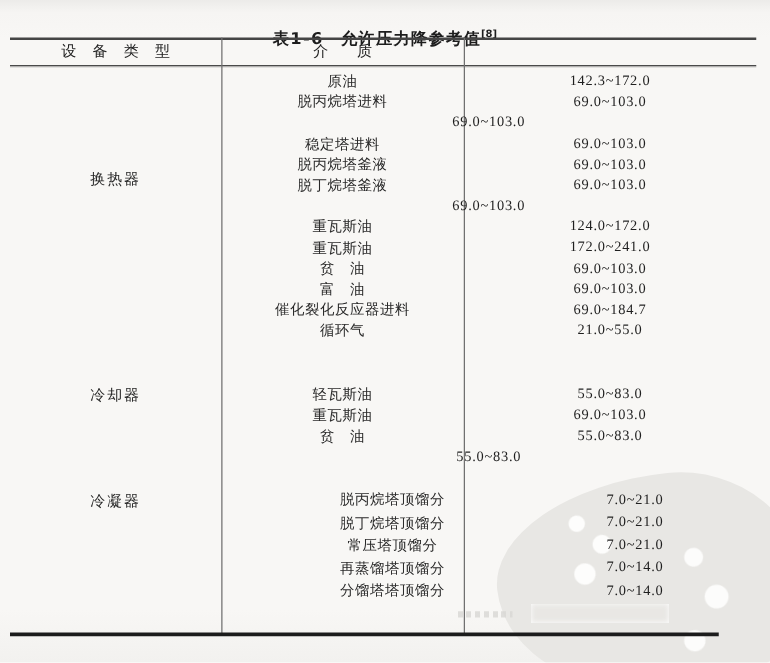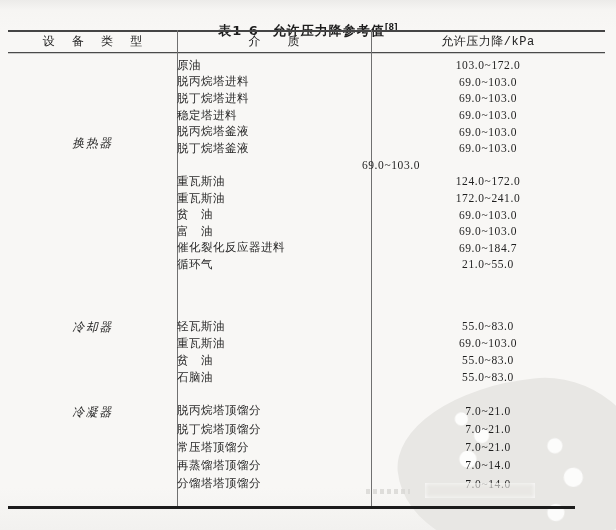--- a/index.html
+++ b/index.html
@@ -35,40 +35,40 @@
   .line-header{position:absolute;left:8px;top:52px;width:597px;height:1px;background:#4a4a4a;box-shadow:0 1px 0 rgba(120,120,120,.35);z-index:2;}
   .line-bottom{position:absolute;left:8px;top:506px;width:567px;height:3px;background:var(--line-dark);z-index:2;}
   .vline{position:absolute;top:30px;height:477px;width:1px;background:var(--line-thin);z-index:2;}
   .vline1{left:177px;}
   .vline2{left:371px;}
   
   .header-row{
     position:absolute;left:8px;top:31px;width:597px;height:21px;
     display:flex;z-index:2;font-size:12px;color:#222;
   }
-  .hc{display:flex;align-items:center;justify-content:center;font-family:Liberation Mono, monospace;}
+  .hc{display:flex;align-items:center;justify-content:center;}
   .hc1{width:169px;letter-spacing:5px;padding-left:5px;box-sizing:border-box;}
   .hc2{width:194px;letter-spacing:10px;padding-left:10px;box-sizing:border-box;}
   .hc3{flex:1;letter-spacing:.5px;}
   
   .tbody{position:absolute;left:8px;top:54px;width:597px;z-index:2;}
   .section{display:flex;}
   .sec-0{margin-top:3px;}
-  .sec-1{margin-top:45px;}
-  .sec-2{margin-top:16px;}
-  .sec-equip{width:169px;text-align:center;font-size:12px;letter-spacing:1.5px;color:#262626;box-sizing:border-box;line-height:16px;font-style:italic;}
+  .sec-1{margin-top:34px;}
+  .sec-2{margin-top:16px;gap:40px;}
+  .sec-equip{width:169px;text-align:center;font-size:12px;letter-spacing:1.5px;color:#262626;box-sizing:border-box;line-height:16px;}
   .sec-0 .sec-equip{padding-top:78px;}
   .sec-1 .sec-equip{padding-top:1px;}
   .sec-2 .sec-equip{padding-top:2px;}
   .sec-main{flex:1;}
   .row{display:flex;align-items:center;}
   .sec-0 .row{height:16.6px;}
   .sec-1 .row{height:17px;}
   .sec-2 .row{height:18.2px;}
-  .cell-medium{width:194px;text-align:left;font-size:11.5px;letter-spacing:.5px;color:#282828;}
+  .cell-medium{width:194px;text-align:center;font-size:11.5px;letter-spacing:.5px;color:#282828;}
   .cell-value{flex:1;text-align:center;font-size:11.5px;letter-spacing:.6px;color:#1f1f1f;}
   
   .watermark{
     position:absolute;left:398px;top:380px;width:250px;height:175px;
     background:var(--wm);
     border-radius:58% 42% 45% 55% / 45% 60% 40% 55%;
     transform:rotate(-6deg);
     z-index:1;
   }
   .watermark::before{
@@ -107,43 +107,41 @@
 
   <div class="title">
     <span>表1-6　允许压力降参考值</span><sup>[8]</sup>
   </div>
 
   <div class="line-top"></div>
 
   <div class="header-row">
     <div class="hc hc1">设 备 类 型</div>
     <div class="hc hc2">介 质</div>
-    <div class="hc hc3">允许压力降/kPa</div>
   </div>
 
   <div class="line-header"></div>
   <div class="vline vline1"></div>
   <div class="vline vline2"></div>
 
   <div class="watermark"></div>
 
   <div class="tbody">
       <div class="section sec-0">
         <div class="sec-equip">换热器</div>
         <div class="sec-main">
           <div class="row">
             <div class="cell-medium">原油</div>
-            <div class="cell-value">103.0~172.0</div>
+            <div class="cell-value">142.3~172.0</div>
           </div>
           <div class="row">
             <div class="cell-medium">脱丙烷塔进料</div>
             <div class="cell-value">69.0~103.0</div>
           </div>
           <div class="row">
-            <div class="cell-medium">脱丁烷塔进料</div>
             <div class="cell-value">69.0~103.0</div>
           </div>
           <div class="row">
             <div class="cell-medium">稳定塔进料</div>
             <div class="cell-value">69.0~103.0</div>
           </div>
           <div class="row">
             <div class="cell-medium">脱丙烷塔釜液</div>
             <div class="cell-value">69.0~103.0</div>
           </div>
@@ -189,21 +187,20 @@
           </div>
           <div class="row">
             <div class="cell-medium">重瓦斯油</div>
             <div class="cell-value">69.0~103.0</div>
           </div>
           <div class="row">
             <div class="cell-medium">贫　油</div>
             <div class="cell-value">55.0~83.0</div>
           </div>
           <div class="row">
-            <div class="cell-medium">石脑油</div>
             <div class="cell-value">55.0~83.0</div>
           </div>
         </div>
       </div>
       <div class="section sec-2">
         <div class="sec-equip">冷凝器</div>
         <div class="sec-main">
           <div class="row">
             <div class="cell-medium">脱丙烷塔顶馏分</div>
             <div class="cell-value">7.0~21.0</div>

